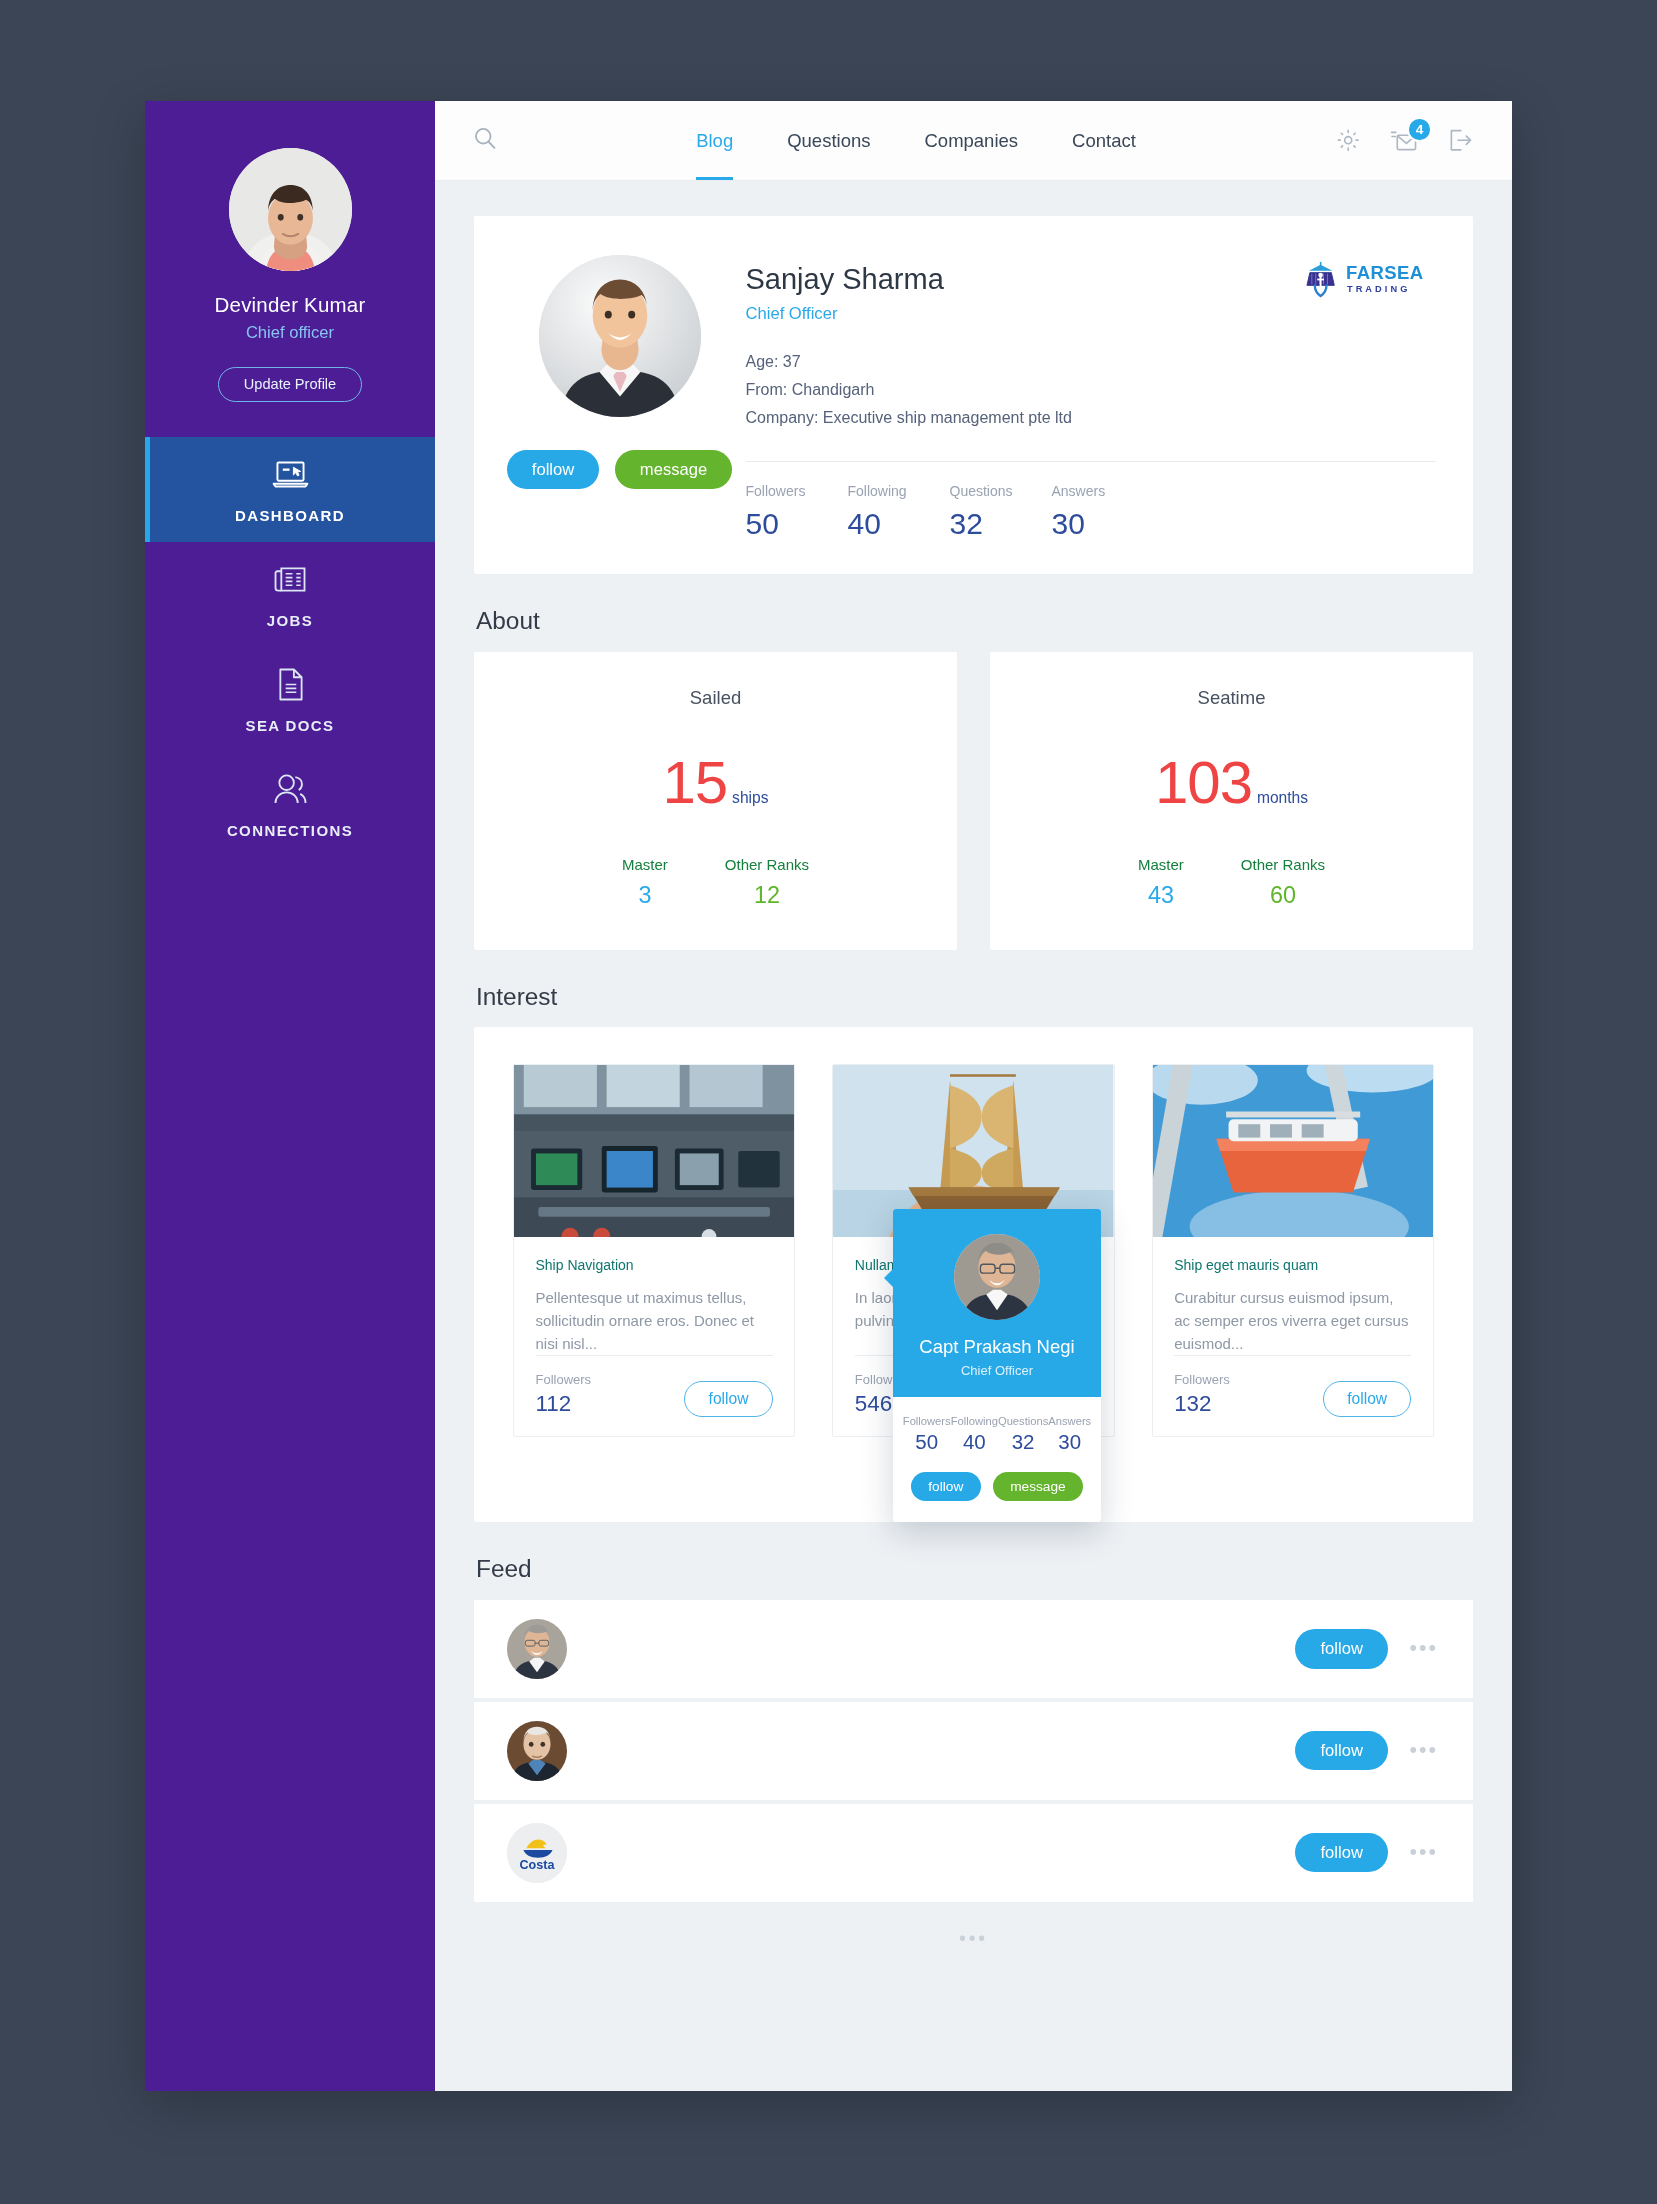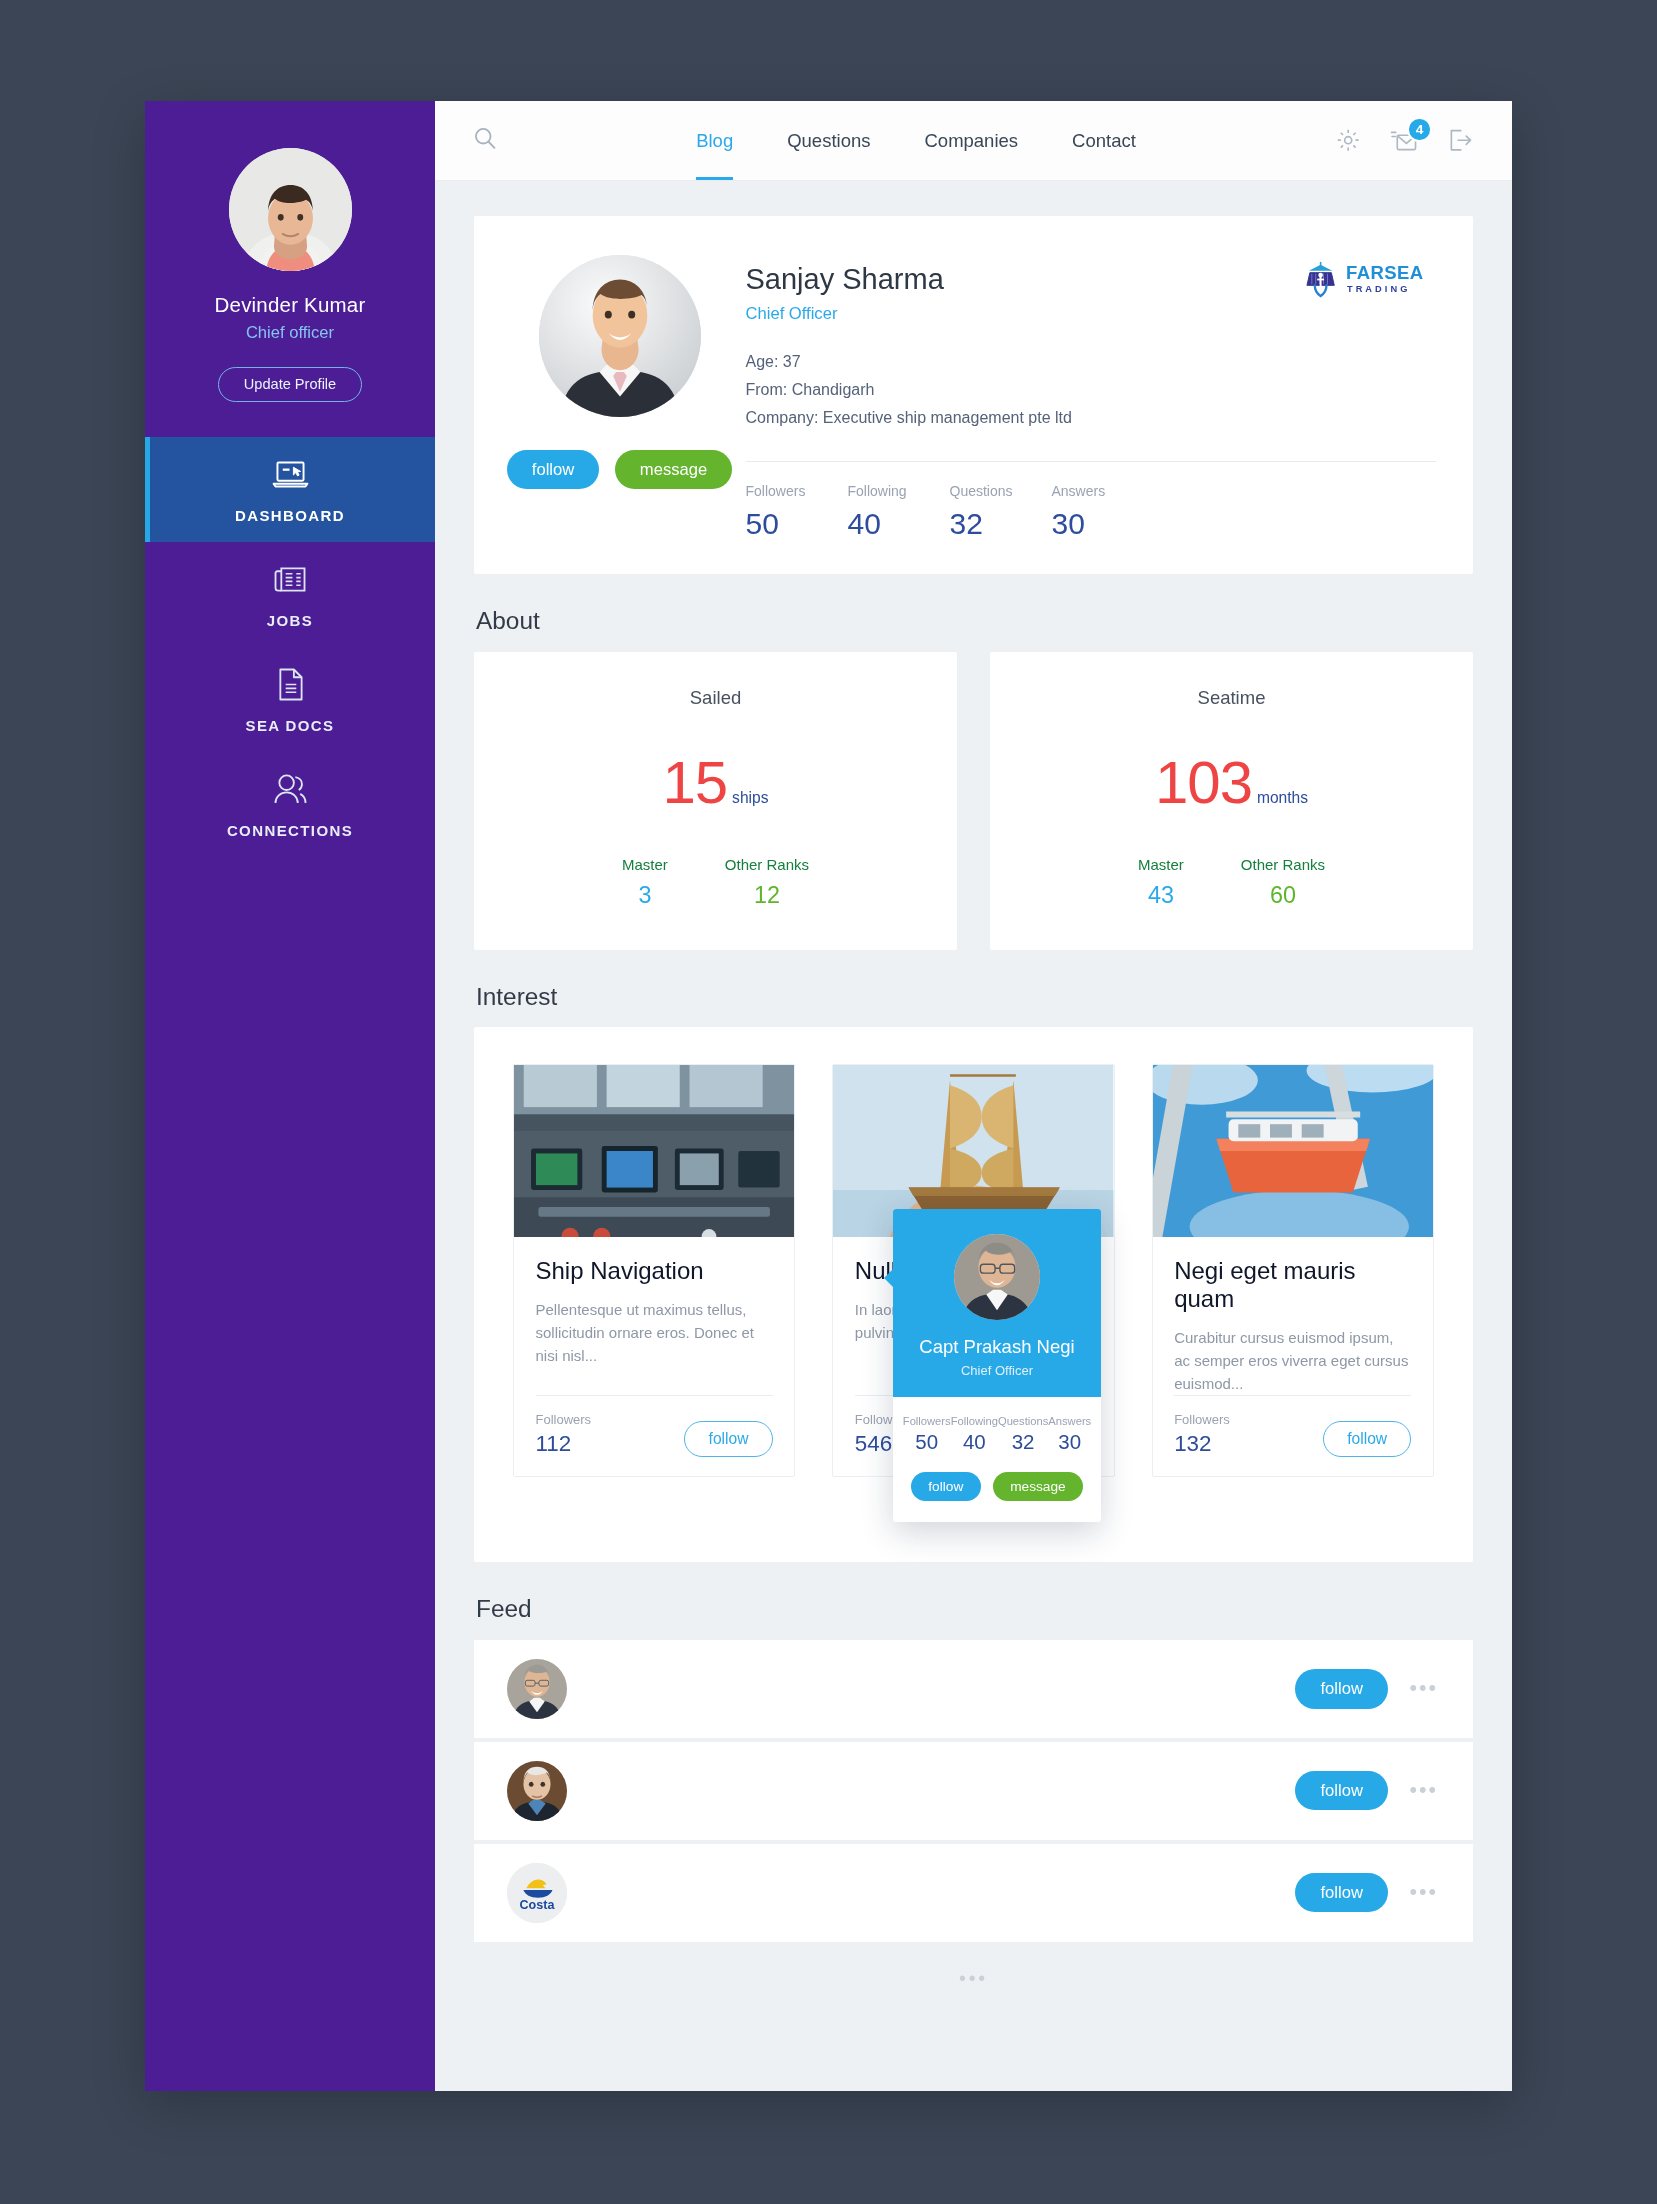--- a/index.html
+++ b/index.html
@@ -156,21 +156,21 @@
   
   .interest-card { padding:37px 39px 29px; }
   .int-row { display:flex; gap:37px; }
   .int {
     flex:1; background:#fff; border:1px solid #eceff2; border-radius:2px;
     display:flex; flex-direction:column;
   }
   .int-img { height:172px; overflow:hidden; position:relative; }
   .int-img svg { display:block; width:100%; height:100%; }
   .int-body { padding:19.5px 21.5px 0; flex:1; }
-  .int-title { color:#0f172a; font-size:24px; margin-bottom:12.7px; }
+  .int-title { color:#0f766e; font-size:14px; margin-bottom:12.7px; }
   .int-desc { color:#8e98a6; font-size:15px; line-height:1.55; }
   .int-foot { margin:0 21.5px; border-top:1px solid #e9ecf0; padding:15.6px 0 19.5px;
               display:flex; align-items:flex-end; justify-content:space-between; }
   .int-foot .fl { font-size:13px; color:#9aa3b2; }
   .int-foot .fv { font-size:22.4px; color:#2d4c9b; margin-top:3.9px; }
   .btn-ghost {
     border:1.4px solid #4fb4ea; color:#2aa9ea; background:#fff;
     border-radius:19.5px; padding:7.8px 23.4px; font-size:15.6px; cursor:pointer; font-family:inherit;
   }
   .dots-center { text-align:center; padding:25px 0 5.9px; color:#2aa9ea; letter-spacing:2.9px; font-size:21.5px; }
@@ -528,21 +528,21 @@
                 <path d="M52 78h126l-14 44H66Z" fill="#e8643c"></path>
                 <path d="M52 78h126l-3 10H55Z" fill="#f4815e"></path>
                 <rect x="62" y="62" width="106" height="18" rx="4" fill="#f1f3f4"></rect>
                 <rect x="70" y="66" width="18" height="11" fill="#9fb0bb"></rect>
                 <rect x="96" y="66" width="18" height="11" fill="#9fb0bb"></rect>
                 <rect x="122" y="66" width="18" height="11" fill="#9fb0bb"></rect>
                 <path d="M60 58h110" stroke="#d8dde0" stroke-width="5"></path>
               </svg>
             </div>
             <div class="int-body">
-              <div class="int-title">Negi eget mauris quam</div>
+              <div class="int-title">Ship eget mauris quam</div>
               <div class="int-desc">Curabitur cursus euismod ipsum, ac semper eros viverra eget cursus euismod...</div>
             </div>
             <div class="int-foot">
               <div>
                 <div class="fl">Followers</div>
                 <div class="fv">132</div>
               </div>
               <button class="btn-ghost">follow</button>
             </div>
           </div>

